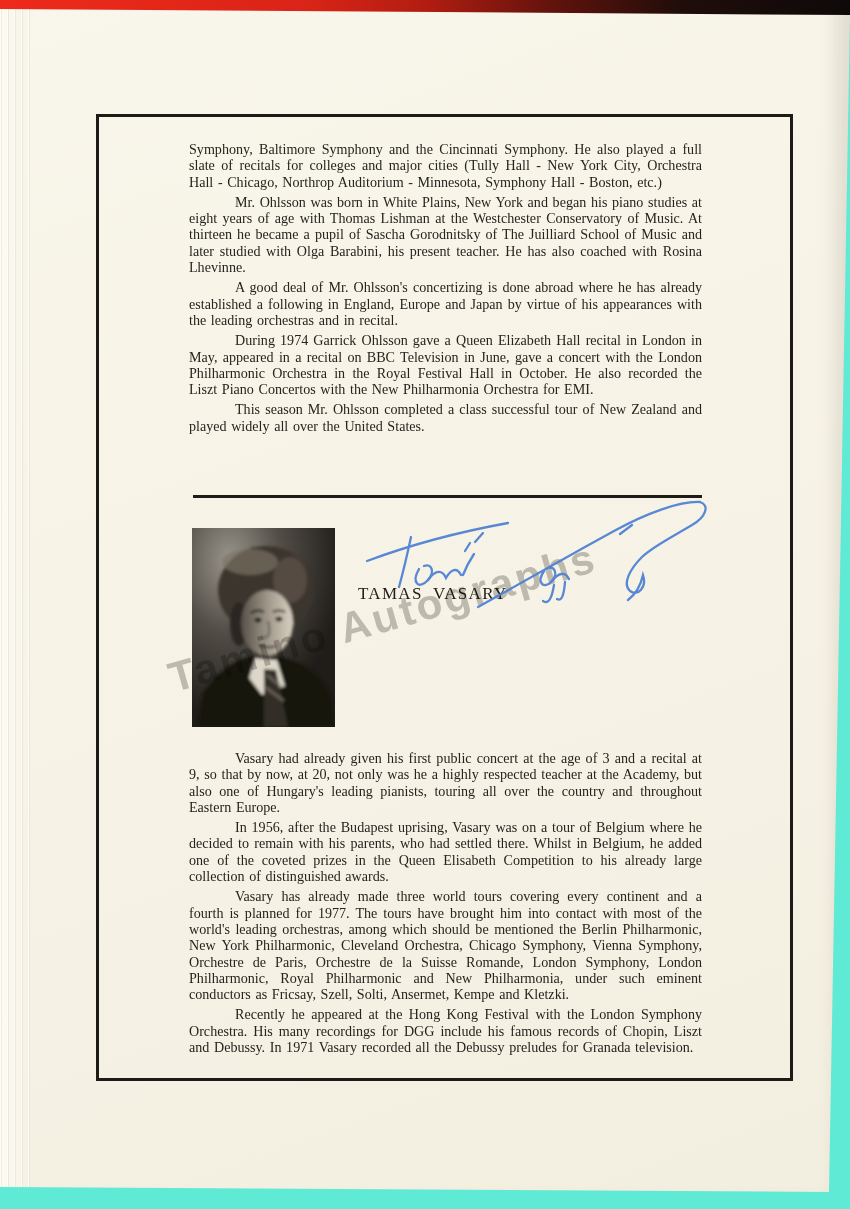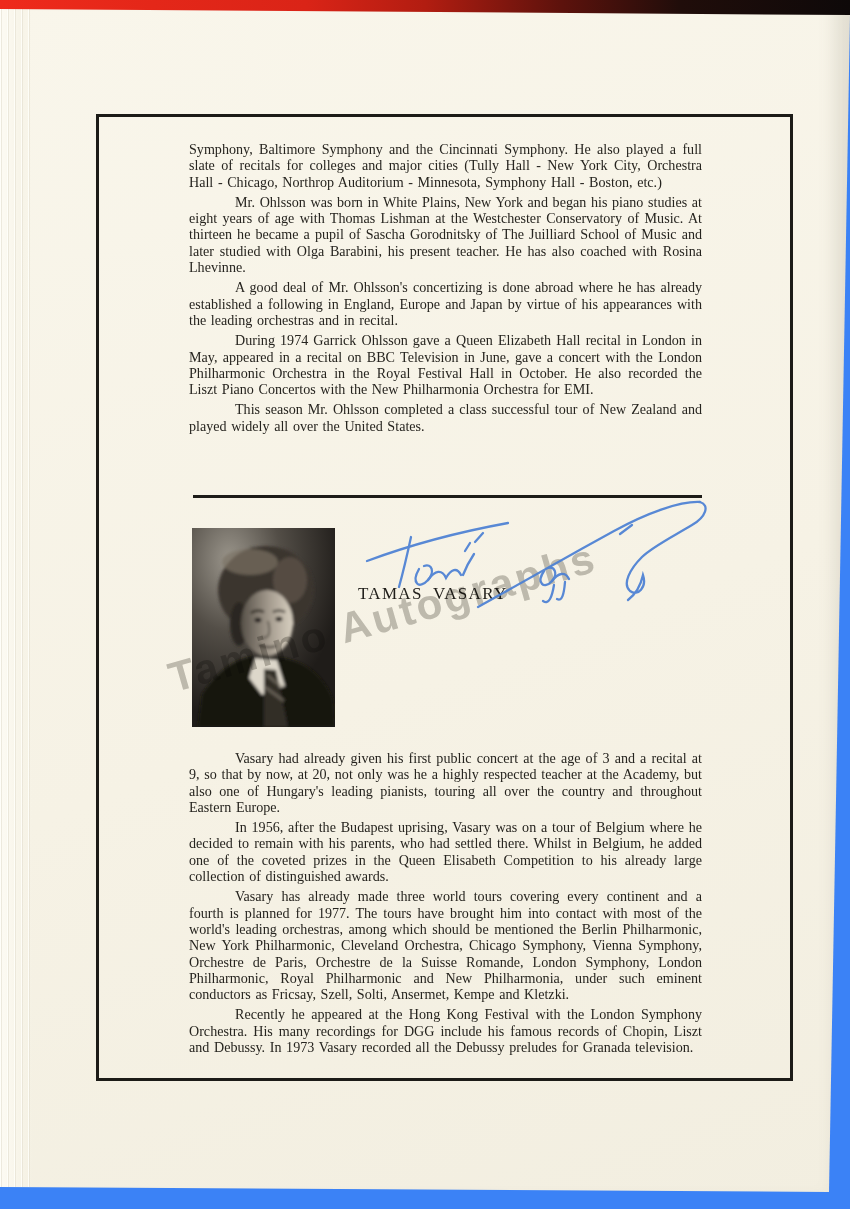--- a/index.html
+++ b/index.html
@@ -1,16 +1,16 @@
 <!DOCTYPE html>
 <html><head>
 <meta charset="utf-8">
 <style>
   html,body{margin:0;padding:0;background:#d8d6d0;}
-  .scan{position:relative;width:850px;height:1209px;background:#3b82f6;overflow:hidden;
+  .scan{position:relative;width:850px;height:1209px;background:#5eead4;overflow:hidden;
         font-family:"Liberation Serif",serif;}
   .cover-strip{position:absolute;left:0;top:0;width:850px;height:16px;
         background:linear-gradient(to right,#ee2a1b 0%,#da2417 36%,#b21d11 50%,#5d120c 66%,#200d0a 80%,#0e0909 100%);}
   .page{position:absolute;inset:0;
         background:linear-gradient(160deg,#f9f6eb 0%,#f6f2e5 55%,#f2eee0 100%);
         clip-path:polygon(0px 9px,850px 15px,829px 1192px,0px 1187px);
         box-shadow:inset 0 3px 0 rgba(255,255,252,.85), inset -14px -6px 18px rgba(120,115,100,.18);}
   .page-edges{position:absolute;left:0;top:9px;bottom:22px;width:32px;
         background:
           repeating-linear-gradient(90deg, rgba(255,255,250,.85) 0 1px, rgba(224,219,204,.55) 1px 2px, rgba(250,247,238,0) 2px 7px),
@@ -93,21 +93,21 @@
     </div>
 
     <div class="vcol">
       <h2>TAMAS VASARY</h2>
     </div>
 
     <div class="textcol vtext">
       <p class="para indent">Vasary had already given his first public concert at the age of 3 and a recital at 9, so that by now, at 20, not only was he a highly respected teacher at the Academy, but also one of Hungary's leading pianists, touring all over the country and throughout Eastern Europe.</p>
       <p class="para indent">In 1956, after the Budapest uprising, Vasary was on a tour of Belgium where he decided to remain with his parents, who had settled there. Whilst in Belgium, he added one of the coveted prizes in the Queen Elisabeth Competition to his already large collection of distinguished awards.</p>
       <p class="para indent">Vasary has already made three world tours covering every continent and a fourth is planned for 1977. The tours have brought him into contact with most of the world's leading orchestras, among which should be mentioned the Berlin Philharmonic, New York Philharmonic, Cleveland Orchestra, Chicago Symphony, Vienna Symphony, Orchestre de Paris, Orchestre de la Suisse Romande, London Symphony, London Philharmonic, Royal Philharmonic and New Philharmonia, under such eminent conductors as Fricsay, Szell, Solti, Ansermet, Kempe and Kletzki.</p>
-      <p class="para indent">Recently he appeared at the Hong Kong Festival with the London Symphony Orchestra. His many recordings for DGG include his famous records of Chopin, Liszt and Debussy. In 1973 Vasary recorded all the Debussy preludes for Granada television.</p>
+      <p class="para indent">Recently he appeared at the Hong Kong Festival with the London Symphony Orchestra. His many recordings for DGG include his famous records of Chopin, Liszt and Debussy. In 1971 Vasary recorded all the Debussy preludes for Granada television.</p>
     </div>
 
     <div class="watermark">Tamino Autographs</div>
 
     <svg class="signature" viewBox="0 0 352 138">
       <g fill="none" stroke="#4b80d4" stroke-width="2.3" stroke-linecap="round" opacity=".92">
         <path d="M5,74 C 48,58 102,44 146,36"></path>
         <path d="M49,50 C 46,64 42,82 37,100"></path>
         <path d="M57,82 C 49,96 57,103 66,93 C 73,85 70,76 62,79"></path>
         <path d="M66,93 C 73,83 80,82 84,91 C 89,82 95,80 99,88"></path>

